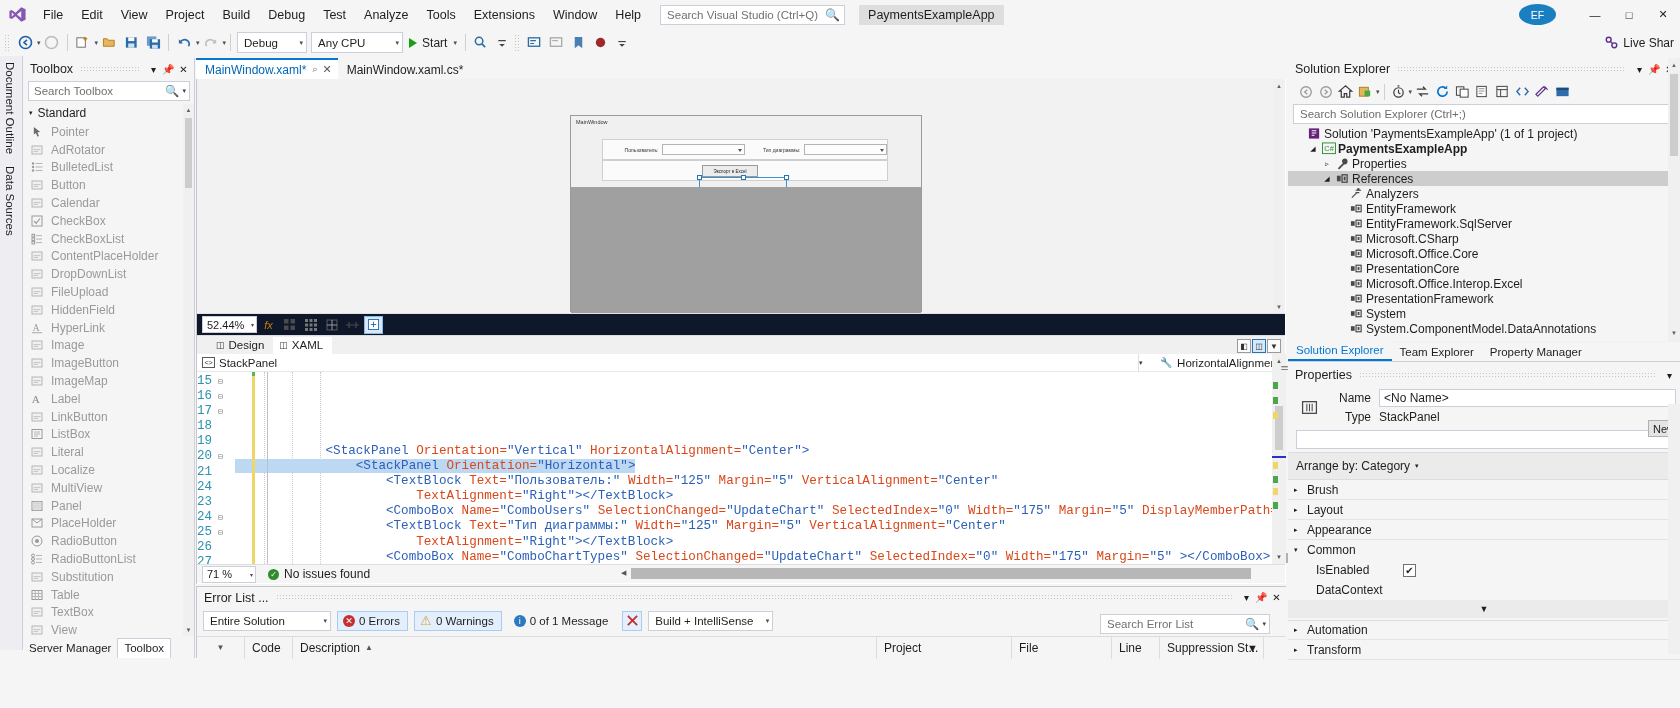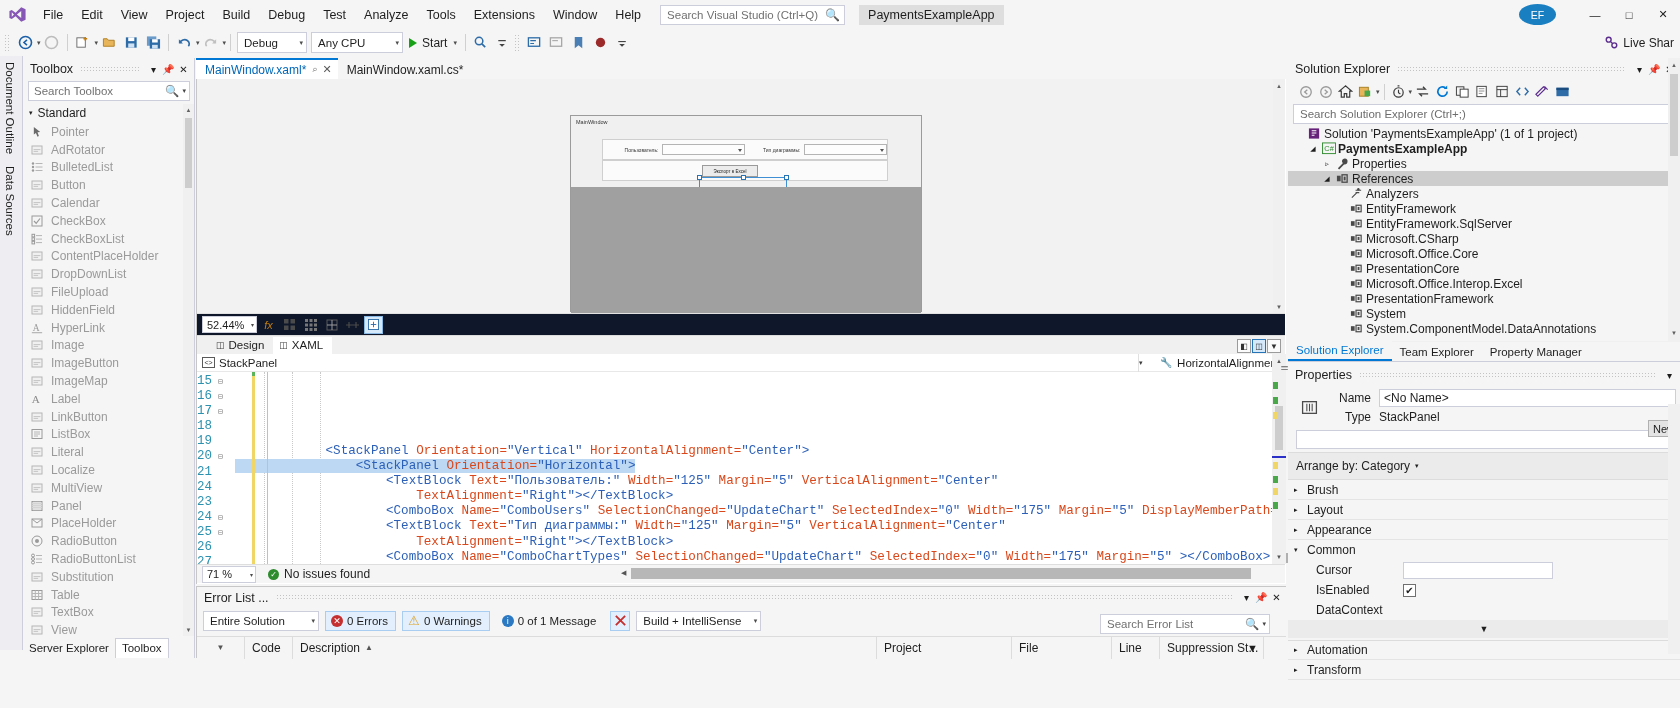--- a/index.html
+++ b/index.html
@@ -303,21 +303,21 @@
   
   .errpanel {
     position: absolute; left: 196px; top: 586px; width: 1090px; height: 72px;
     background: #f5f5f5; border-left: 1px solid #c7c7c7; border-top: 1px solid #c7c7c7;
   }
   .err-head { height: 21px; display: flex; align-items: center; padding: 0 2px 0 7px;
     font-size: 12.5px; }
   .err-head .dots { flex:1;height:7px;margin:0 7px;
     background-image: radial-gradient(#c3c3c3 0.9px, transparent 1px); background-size: 3px 3px;}
   .err-tb { height: 25px; display: flex; align-items: center; padding-left: 6px; gap: 6px; }
-  .err-combo { width: 116px; height: 20px; background: #fff; border: 1px solid #cccedb;
+  .err-combo { width: 128px; height: 20px; background: #fff; border: 1px solid #cccedb;
     display:flex;align-items:center;padding:0 3px 0 6px;font-size:11.5px;}
   .err-combo .cc { margin-left: auto; font-size: 7px; color: #4d4d4d; }
   .sev {
     height: 20px; display: flex; align-items: center; padding: 0 7px 0 5px;
     font-size: 11.5px; border: 1px solid #a9cdf0; background: #e3effc;
   }
   .sev .dot { width: 12px; height: 12px; border-radius: 50%; margin-right: 4px;
     display:flex;align-items:center;justify-content:center;font-size:9px;color:#fff;}
   .sev.plain { border-color: transparent; background: transparent; }
   .err-x { width: 20px; height: 20px; border: 1px solid #a9cdf0; background: #e3effc;
@@ -879,21 +879,21 @@
           </div>
         </div>
       <div class="tbx-scroll">
         <div class="sup">▲</div>
         <div class="thumb"></div>
         <div class="sdn">▼</div>
       </div>
     </div>
   </div>
   <div class="lbtabs">
-    <div class="lbtab">Server Explorer</div>
+    <div class="lbtab">Server Manager</div>
     <div class="lbtab active">Toolbox</div>
   </div>
 
   <div class="doctabs">
     <div class="doctab active">
       <span style="color:#0067b8">MainWindow.xaml*</span>
       <span class="pin">⌕</span>
       <span class="x">✕</span>
     </div>
     <div class="doctab">
@@ -1454,24 +1454,20 @@
     </div>
     <div class="pr-cat">
       <span class="a">▸</span>
       <span>Appearance</span>
     </div>
     <div class="pr-cat" style="border-bottom:none">
       <span class="a">▾</span>
       <span>Common</span>
     </div>
     <div class="pr-prow">
-      <span class="k2">Cursor</span>
-      <span class="edit"></span>
-    </div>
-    <div class="pr-prow">
       <span class="k2">IsEnabled</span>
       <span class="ck">✔</span>
     </div>
     <div class="pr-prow">
       <span class="k2">DataContext</span>
     </div>
     <div class="pr-expand">▼</div>
     <div class="pr-cat" style="border-top:1px solid #dcdcdc;margin-top:2px">
       <span class="a">▸</span>
       <span>Automation</span>

